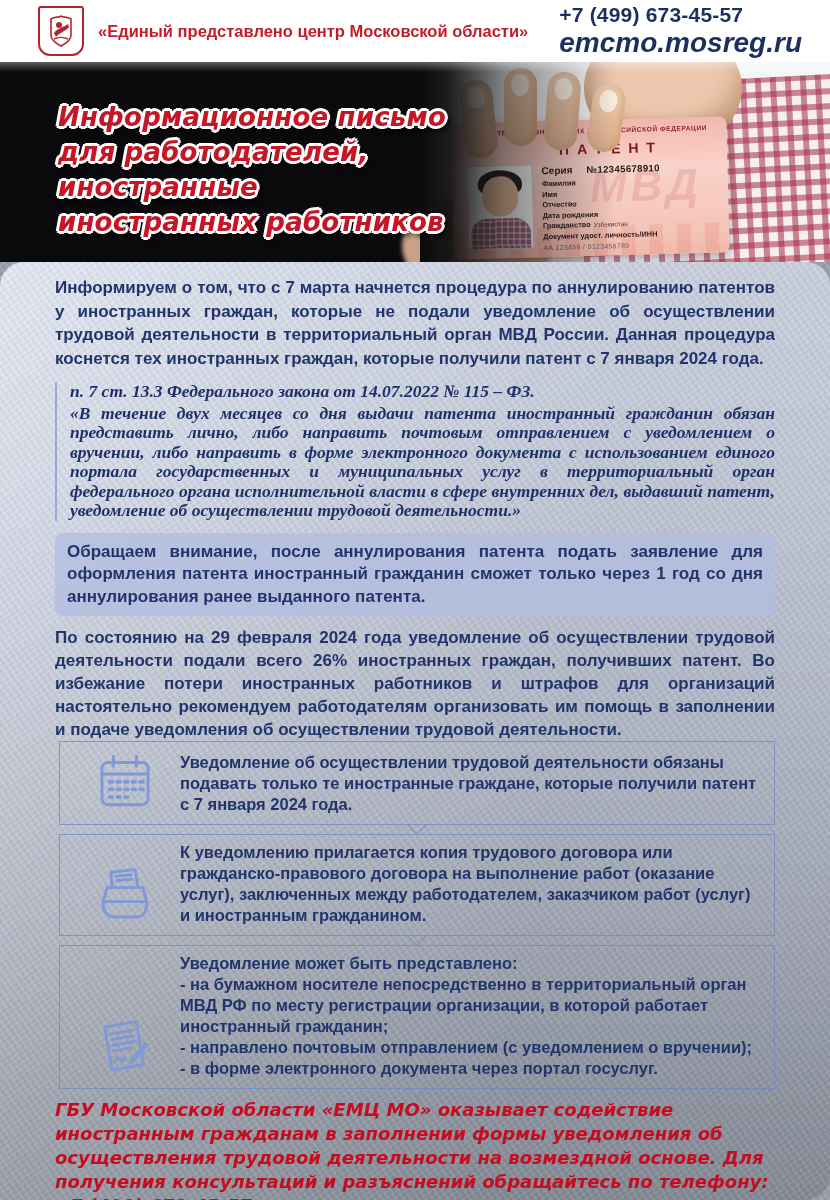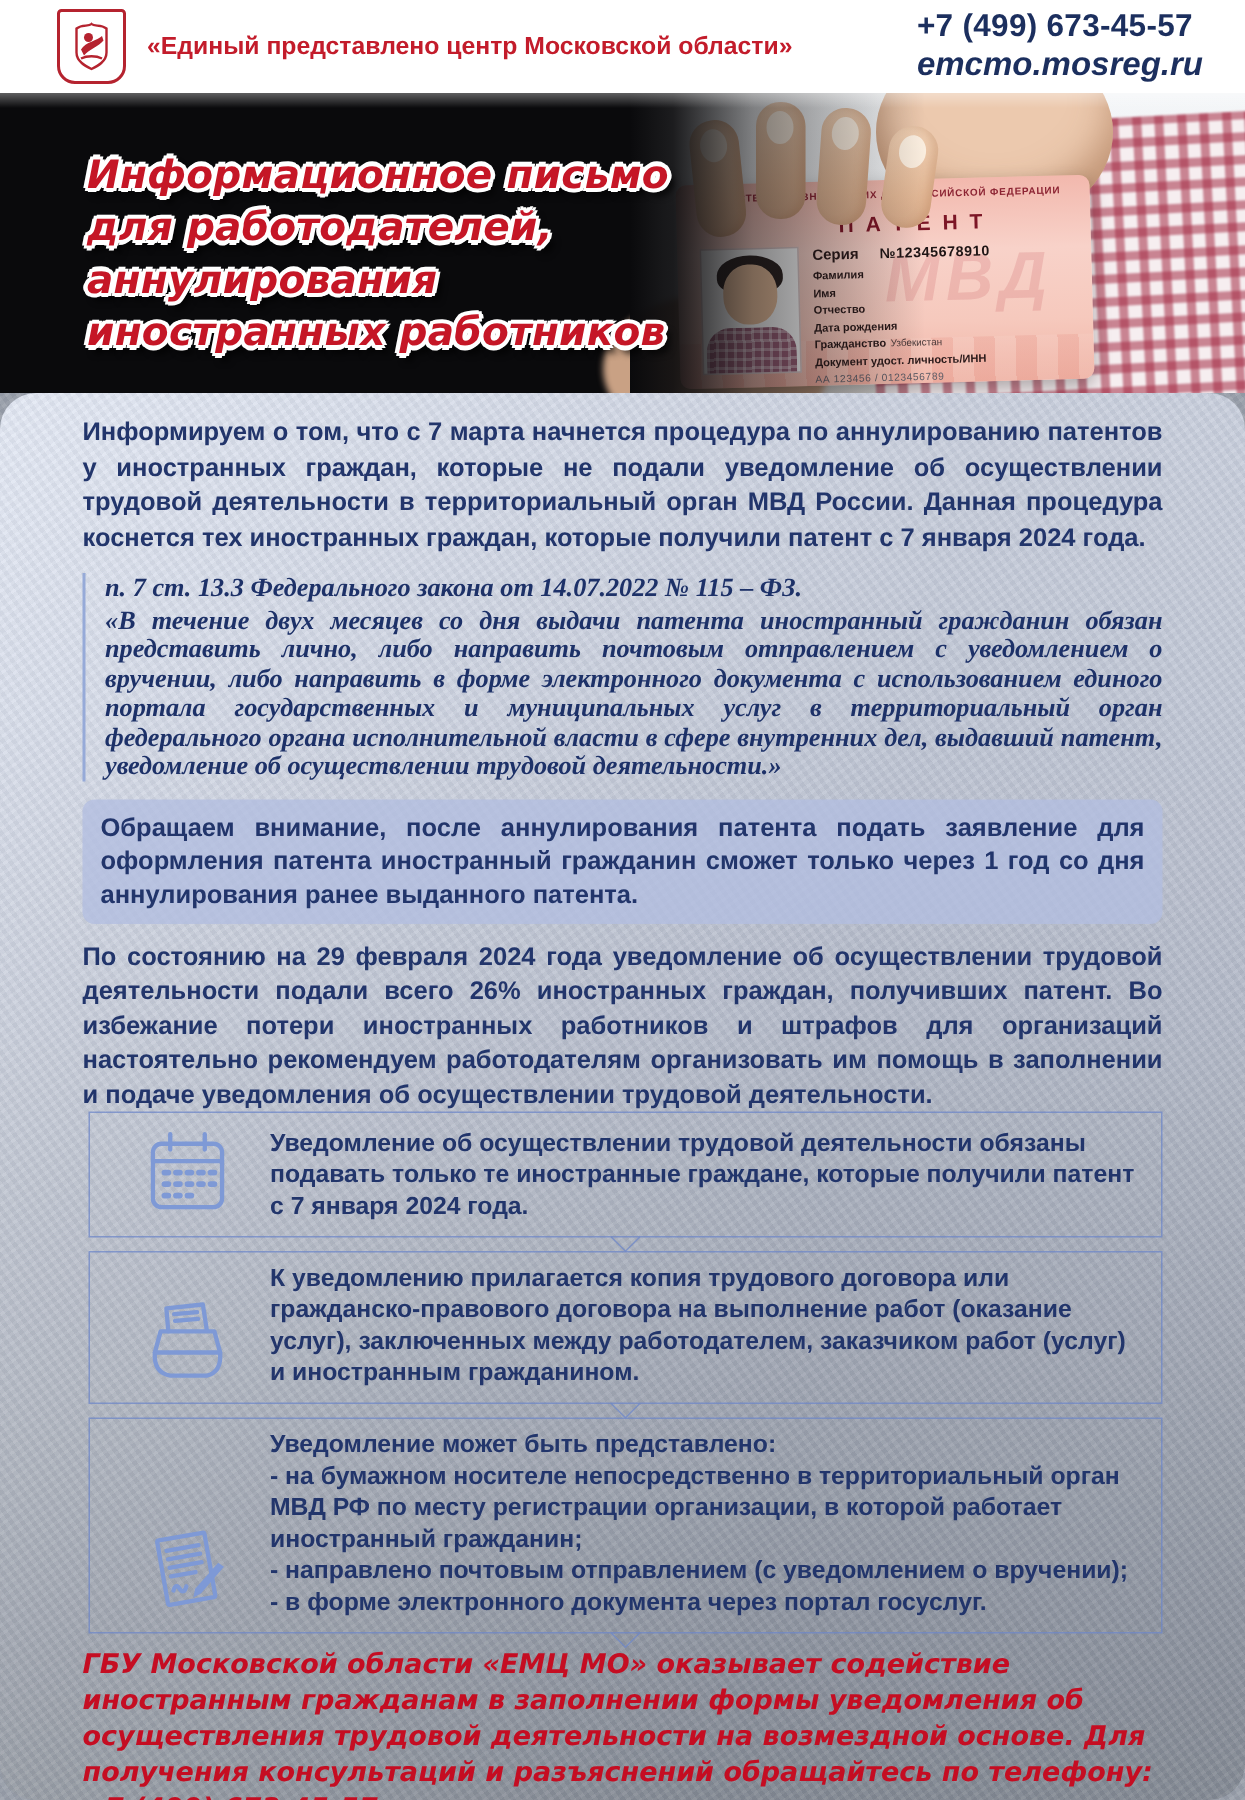--- a/index.html
+++ b/index.html
@@ -23,21 +23,21 @@
   }
   .crest svg{width:32px;height:36px;}
   .org{
     margin-left:14px;flex:1 1 auto;
     color:#c31c2b;font-weight:700;font-size:16.5px;line-height:1.35;
   }
   .contact{
     margin-right:28px;text-align:left;color:#1c2f5e;font-weight:700;
   }
   .contact .phone{font-size:21px;letter-spacing:.2px;}
-  .contact .site{font-size:22px;font-style:italic;}
+  .contact .site{font-size:28px;font-style:italic;}
   
   .banner{
     position:relative;height:200px;background:#0a0a0c;overflow:hidden;
   }
   .banner:before{
     content:"";position:absolute;left:0;top:0;right:0;height:10px;
     background:linear-gradient(180deg,rgba(255,255,255,.35),rgba(255,255,255,0));
     z-index:9;pointer-events:none;
   }
   .photo{
@@ -266,21 +266,21 @@
           <div class="c-row"><span>Документ удост. личность/ИНН</span><span class="val"></span></div>
           <div class="c-doc">АА 123456 /  0123456789</div>
         </div>
       </div>
       <div class="fade"></div>
     </div>
 
     <div class="title">
       <div>Информационное письмо</div>
       <div>для работодателей,</div>
-      <div>аннулирования</div>
+      <div>иностранные</div>
       <div>иностранных работников</div>
     </div>
   </section>
 
   <main class="body">
     <p class="txt intro">Информируем о том, что с 7 марта начнется процедура по аннулированию патентов у иностранных граждан, которые не подали уведомление об осуществлении трудовой деятельности в территориальный орган МВД России. Данная процедура коснется тех иностранных граждан, которые получили патент с 7 января 2024 года.</p>
 
     <div class="quote">
       <span class="ref">п. 7 ст. 13.3 Федерального закона от 14.07.2022 № 115 – ФЗ.</span>
       <span>«В течение двух месяцев со дня выдачи патента иностранный гражданин обязан представить лично, либо направить почтовым отправлением с уведомлением о вручении, либо направить в форме электронного документа с использованием единого портала государственных и муниципальных услуг в территориальный орган федерального органа исполнительной власти в сфере внутренних дел, выдавший патент, уведомление об осуществлении трудовой деятельности.»</span>

